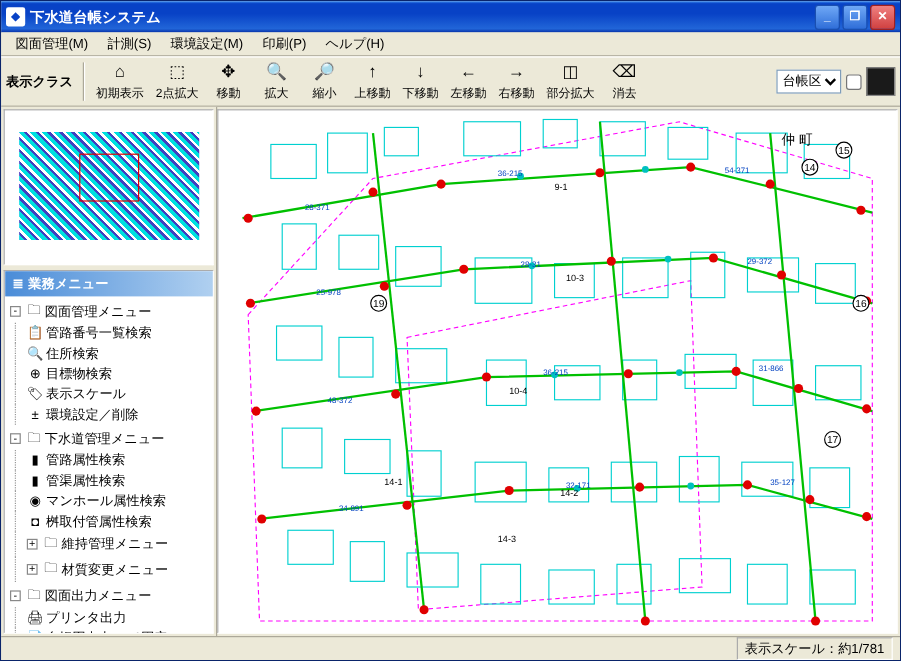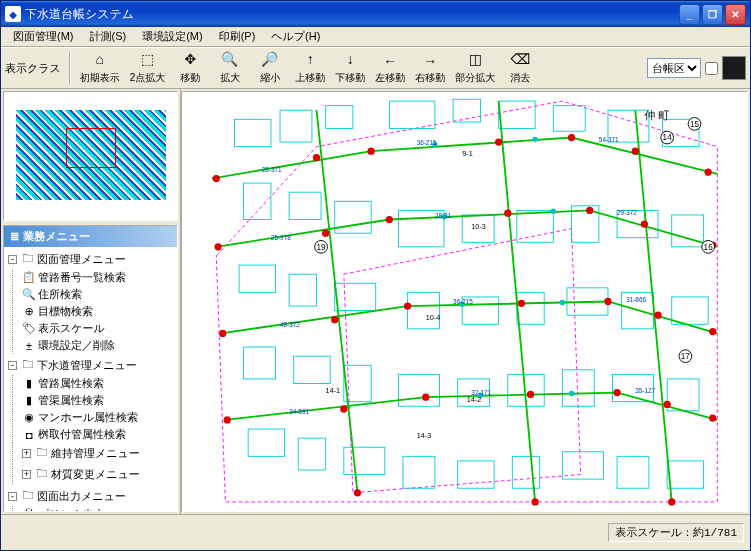--- a/index.html
+++ b/index.html
@@ -1,27 +1,27 @@
 <!DOCTYPE html>
 <html><head>
 <meta charset="utf-8">
 <style>
 * { box-sizing: border-box; margin: 0; padding: 0; }
 body { font-family: "MS UI Gothic", "Meiryo", sans-serif; font-size: 11px; background: #ece9d8; overflow: hidden; width: 751px; height: 551px; }
 .window { width: 751px; height: 551px; border: 1px solid #0a246a; display: flex; flex-direction: column; background: #ece9d8; }
 .titlebar { height: 26px; background: linear-gradient(to bottom, #3c8cf0 0%, #0842c6 8%, #0842c6 40%, #2165d8 88%, #0732a8 100%); display: flex; align-items: center; padding: 0 4px; color: #fff; }
 .titlebar-icon { width: 16px; height: 16px; margin-right: 4px; background: #fff; border-radius: 2px; display: flex; align-items: center; justify-content: center; font-size: 10px; color: #0842c6; }
-.titlebar-text { flex: 1; font-weight: normal; font-size: 12px; }
+.titlebar-text { flex: 1; font-weight: bold; font-size: 12px; }
 .titlebar-controls { display: flex; gap: 2px; }
 .titlebar-btn { width: 21px; height: 21px; background: linear-gradient(to bottom, #6fa8f6, #2f6ed8); border: 1px solid #1a4fb0; border-radius: 3px; color: #fff; display: flex; align-items: center; justify-content: center; font-weight: bold; cursor: pointer; font-size: 10px; }
 .titlebar-btn.close { background: linear-gradient(to bottom, #f08080, #d04040); border-color: #a02020; }
 .menubar { height: 20px; background: #ece9d8; display: flex; align-items: center; padding: 0 4px; border-bottom: 1px solid #aca899; }
 .menu-item { padding: 2px 8px; cursor: pointer; }
 .toolbar { height: 42px; background: #ece9d8; display: flex; align-items: center; padding: 2px 4px; border-bottom: 1px solid #aca899; border-top: 1px solid #fff; }
-.toolbar-label { margin-right: 4px; }
+.toolbar-label { margin-right: 4px; font-weight: bold; }
 .toolbar-select { height: 20px; width: 90px; font-size: 11px; border: 1px solid #7f9db9; background: #fff; }
 .toolbar-sep { width: 2px; height: 32px; border-left: 1px solid #aca899; border-right: 1px solid #fff; margin: 0 4px; }
 .toolbar-btn { display: flex; flex-direction: column; align-items: center; justify-content: center; min-width: 40px; height: 38px; padding: 1px 4px; cursor: pointer; border: 1px solid transparent; border-radius: 3px; }
 .toolbar-btn .ico { width: 18px; height: 18px; display: flex; align-items: center; justify-content: center; font-size: 14px; }
 .toolbar-btn .lbl { font-size: 10px; margin-top: 4px; }
 .toolbar-right { margin-left: auto; display: flex; align-items: center; gap: 4px; padding-left: 48px; }
 .toolbar-select2 { height: 20px; width: 54px; font-size: 11px; border: 1px solid #7f9db9; background: #fff; }
 .toolbar-cb { display: flex; align-items: center; gap: 2px; }
 .toolbar-sq { width: 24px; height: 24px; background: #1a1a1a; border: 1px solid #888; }
 .content { flex: 1; display: flex; min-height: 0; }
@@ -34,21 +34,21 @@
 .tree { padding: 2px; font-size: 11px; }
 .tree ul { list-style: none; padding-left: 14px; }
 .tree > ul { padding-left: 2px; }
 .tree li { padding: 1px 0; white-space: nowrap; position: relative; }
 .tree li::before { content: ""; position: absolute; left: -10px; top: 0; border-left: 1px dotted #999; height: 100%; }
 .tree .node { display: flex; align-items: center; gap: 2px; cursor: pointer; }
 .tree .exp { width: 9px; height: 9px; border: 1px solid #888; background: #fff; display: inline-flex; align-items: center; justify-content: center; font-size: 9px; line-height: 1; margin-right: 2px; }
 .tree .ico { width: 14px; display: inline-flex; justify-content: center; font-size: 11px; }
 .mapview { flex: 1; background: #fff; border: 1px inset #fff; margin: 2px 2px 2px 0; position: relative; overflow: hidden; }
 .map-svg { width: 100%; height: 100%; }
-.statusbar { height: 36px; background: #ece9d8; border-top: 1px solid #aca899; display: flex; align-items: center; padding: 0 6px; font-family: Liberation Mono, monospace; }
+.statusbar { height: 20px; background: #ece9d8; border-top: 1px solid #aca899; display: flex; align-items: center; padding: 0 6px; }
 .status-right { margin-left: auto; border: 1px inset #fff; padding: 1px 6px; background: #ece9d8; }
 </style>
 </head>
 <body>
 
 <div class="window">
   <div class="titlebar">
     <div class="titlebar-icon">◆</div>
     <div class="titlebar-text">下水道台帳システム</div>
     <div class="titlebar-controls">

